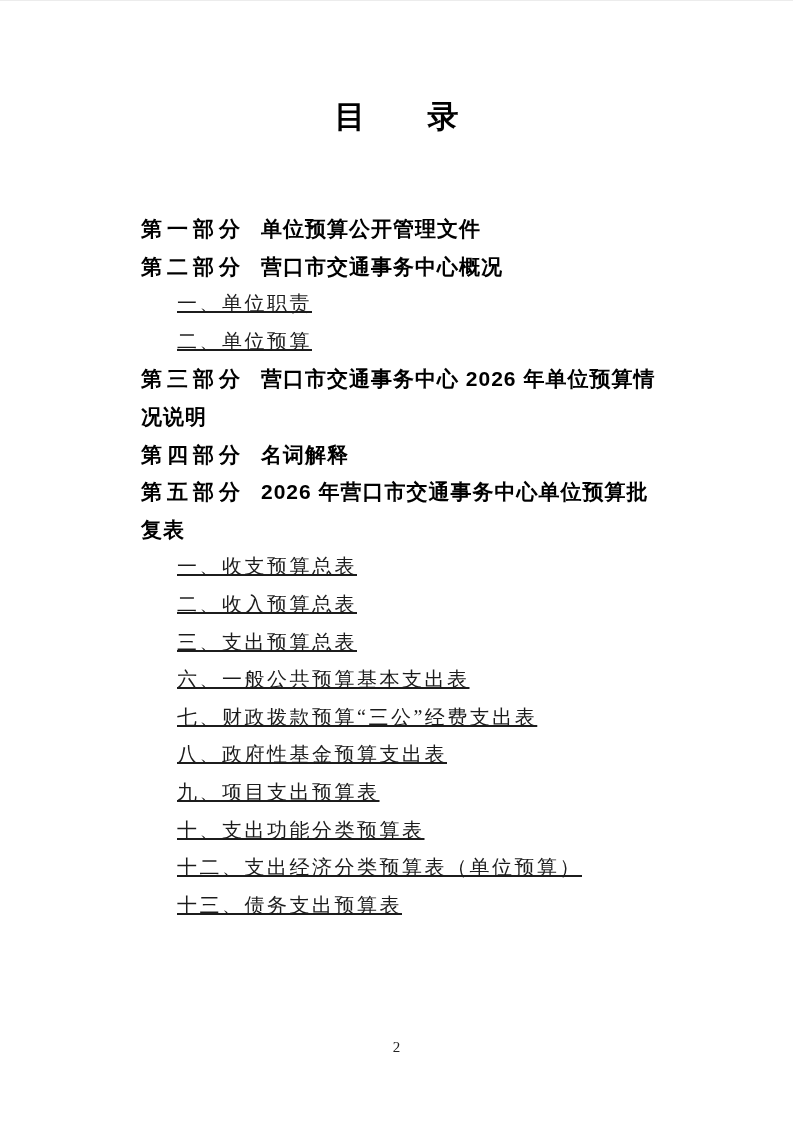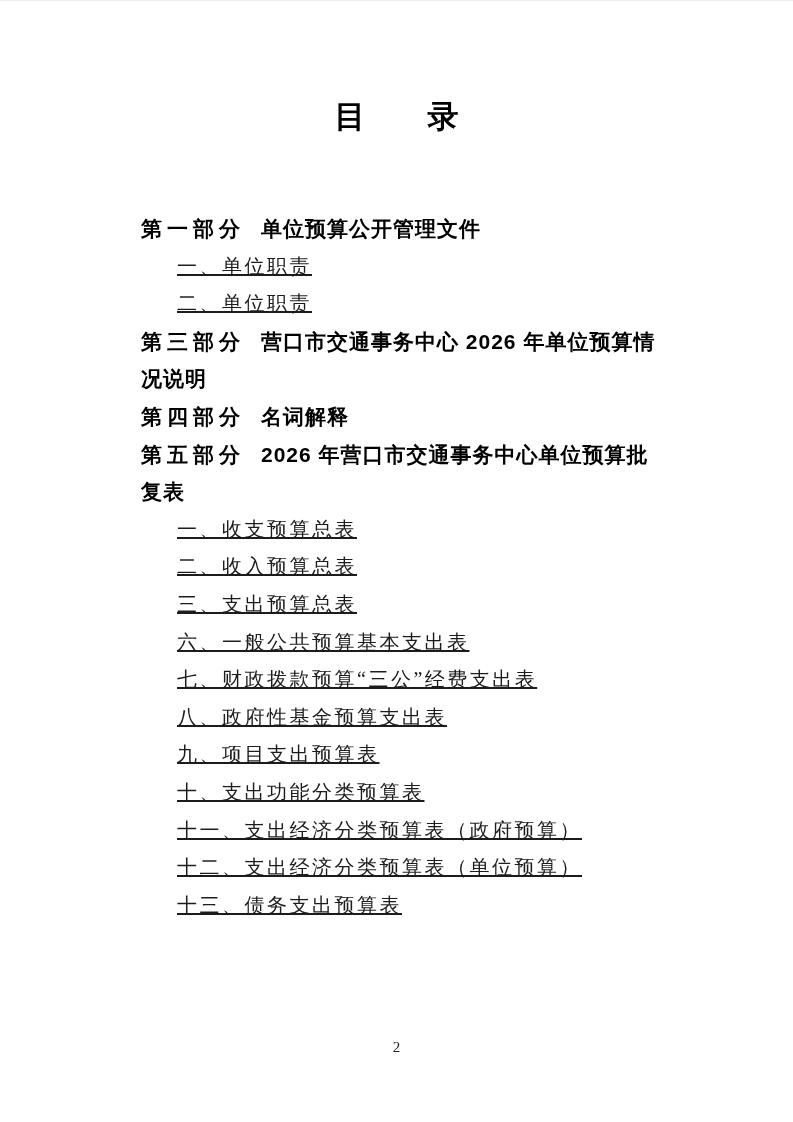--- a/index.html
+++ b/index.html
@@ -80,33 +80,33 @@
 </style>
 </head>
 <body>
 
 <div class="page">
 
   <div class="doc-title">目　　录</div>
 
   <div class="toc">
       <div class="toc-row part"><span class="part-label">第一部分</span><span class="part-title">单位预算公开管理文件</span></div>
+      <div class="toc-row part"><span class="part-label">第二部分</span><span class="part-title">营口市交通事务中心概况</span></div>
       <div class="toc-row sub">一、单位职责</div>
-      <div class="toc-row sub">二、单位职责</div>
+      <div class="toc-row sub">二、单位预算</div>
       <div class="toc-row part"><span class="part-label">第三部分</span><span class="part-title">营口市交通事务中心 2026 年单位预算情况说明</span></div>
       <div class="toc-row part"><span class="part-label">第四部分</span><span class="part-title">名词解释</span></div>
       <div class="toc-row part"><span class="part-label">第五部分</span><span class="part-title">2026 年营口市交通事务中心单位预算批复表</span></div>
       <div class="toc-row sub">一、收支预算总表</div>
       <div class="toc-row sub">二、收入预算总表</div>
       <div class="toc-row sub">三、支出预算总表</div>
       <div class="toc-row sub">六、一般公共预算基本支出表</div>
       <div class="toc-row sub">七、财政拨款预算“三公”经费支出表</div>
       <div class="toc-row sub">八、政府性基金预算支出表</div>
       <div class="toc-row sub">九、项目支出预算表</div>
       <div class="toc-row sub">十、支出功能分类预算表</div>
-      <div class="toc-row sub">十一、支出经济分类预算表（政府预算）</div>
       <div class="toc-row sub">十二、支出经济分类预算表（单位预算）</div>
       <div class="toc-row sub">十三、债务支出预算表</div>
     </div>
 
   <div class="page-number">2</div>
 
 </div>
 
 </body></html>

